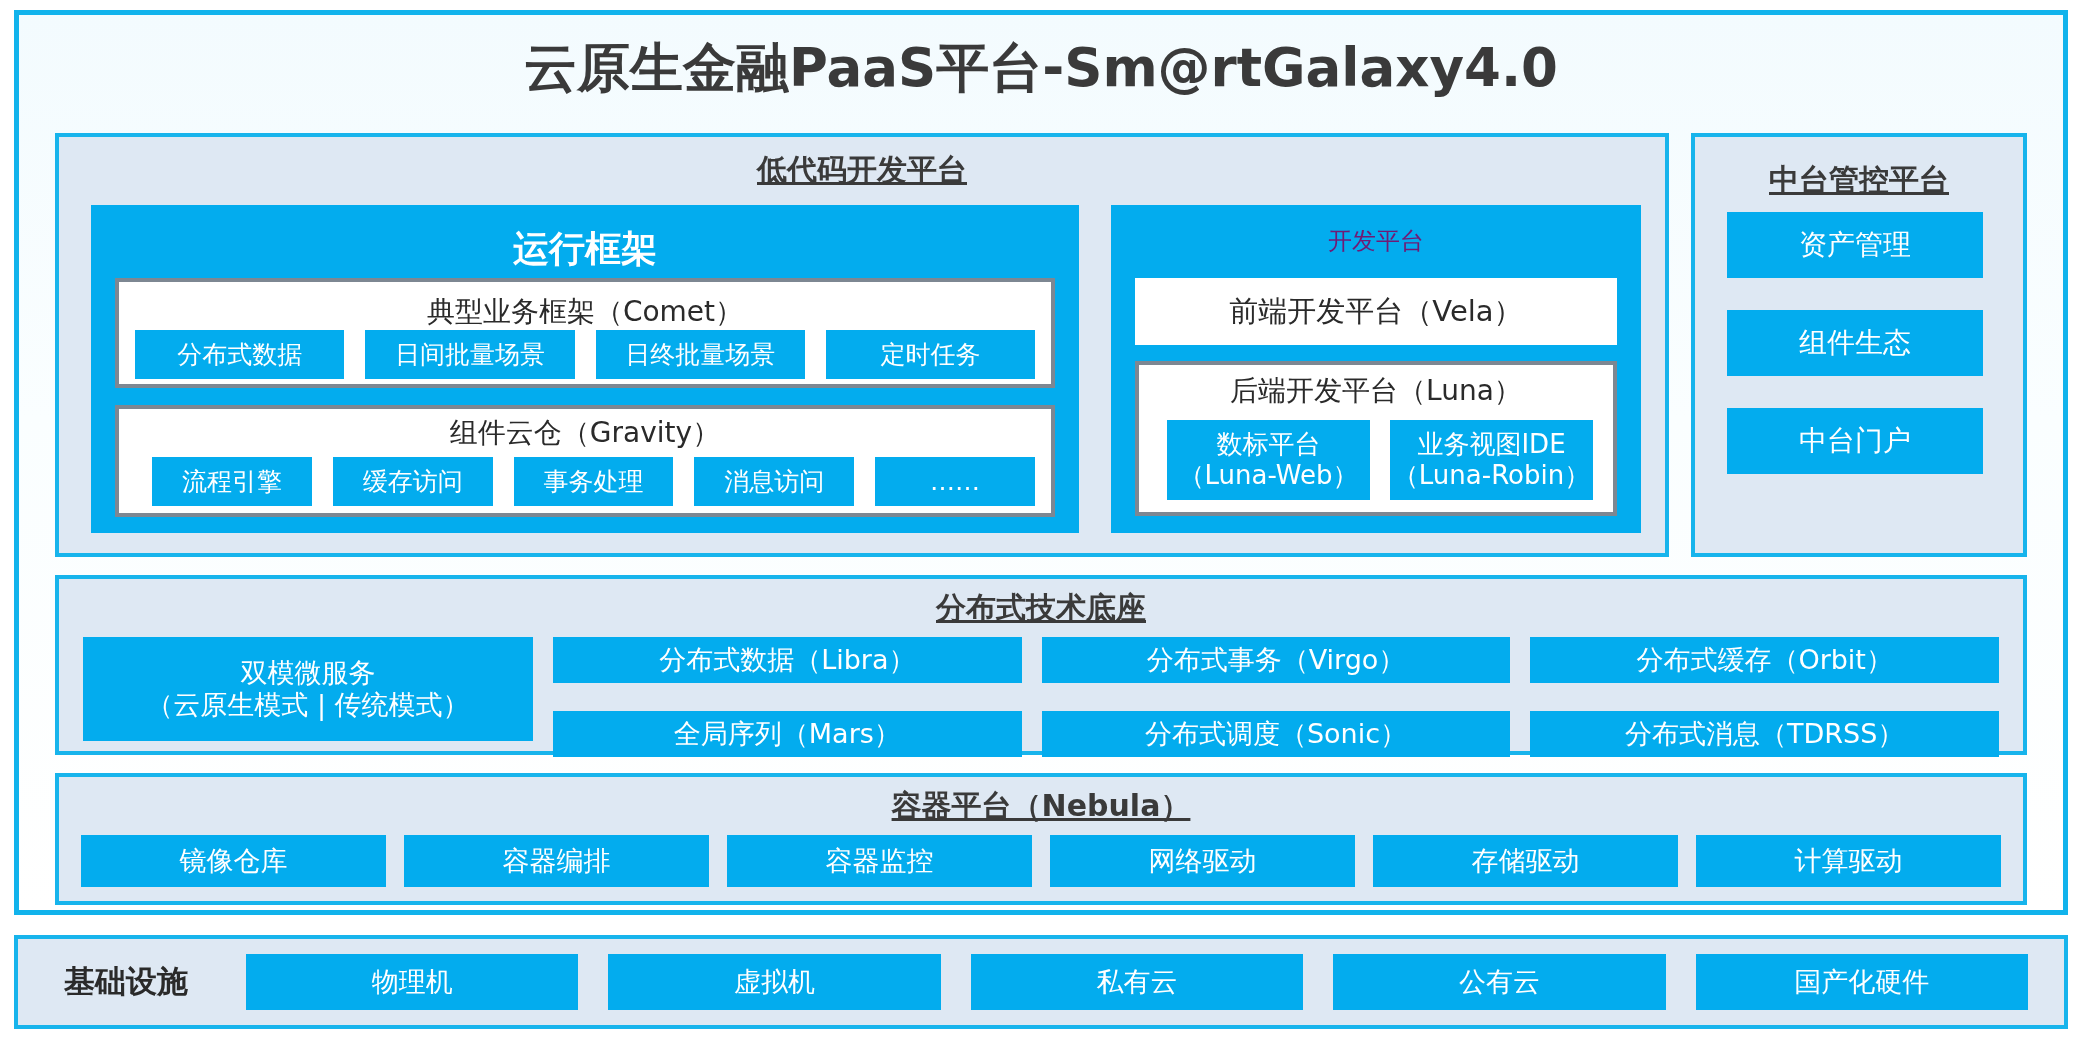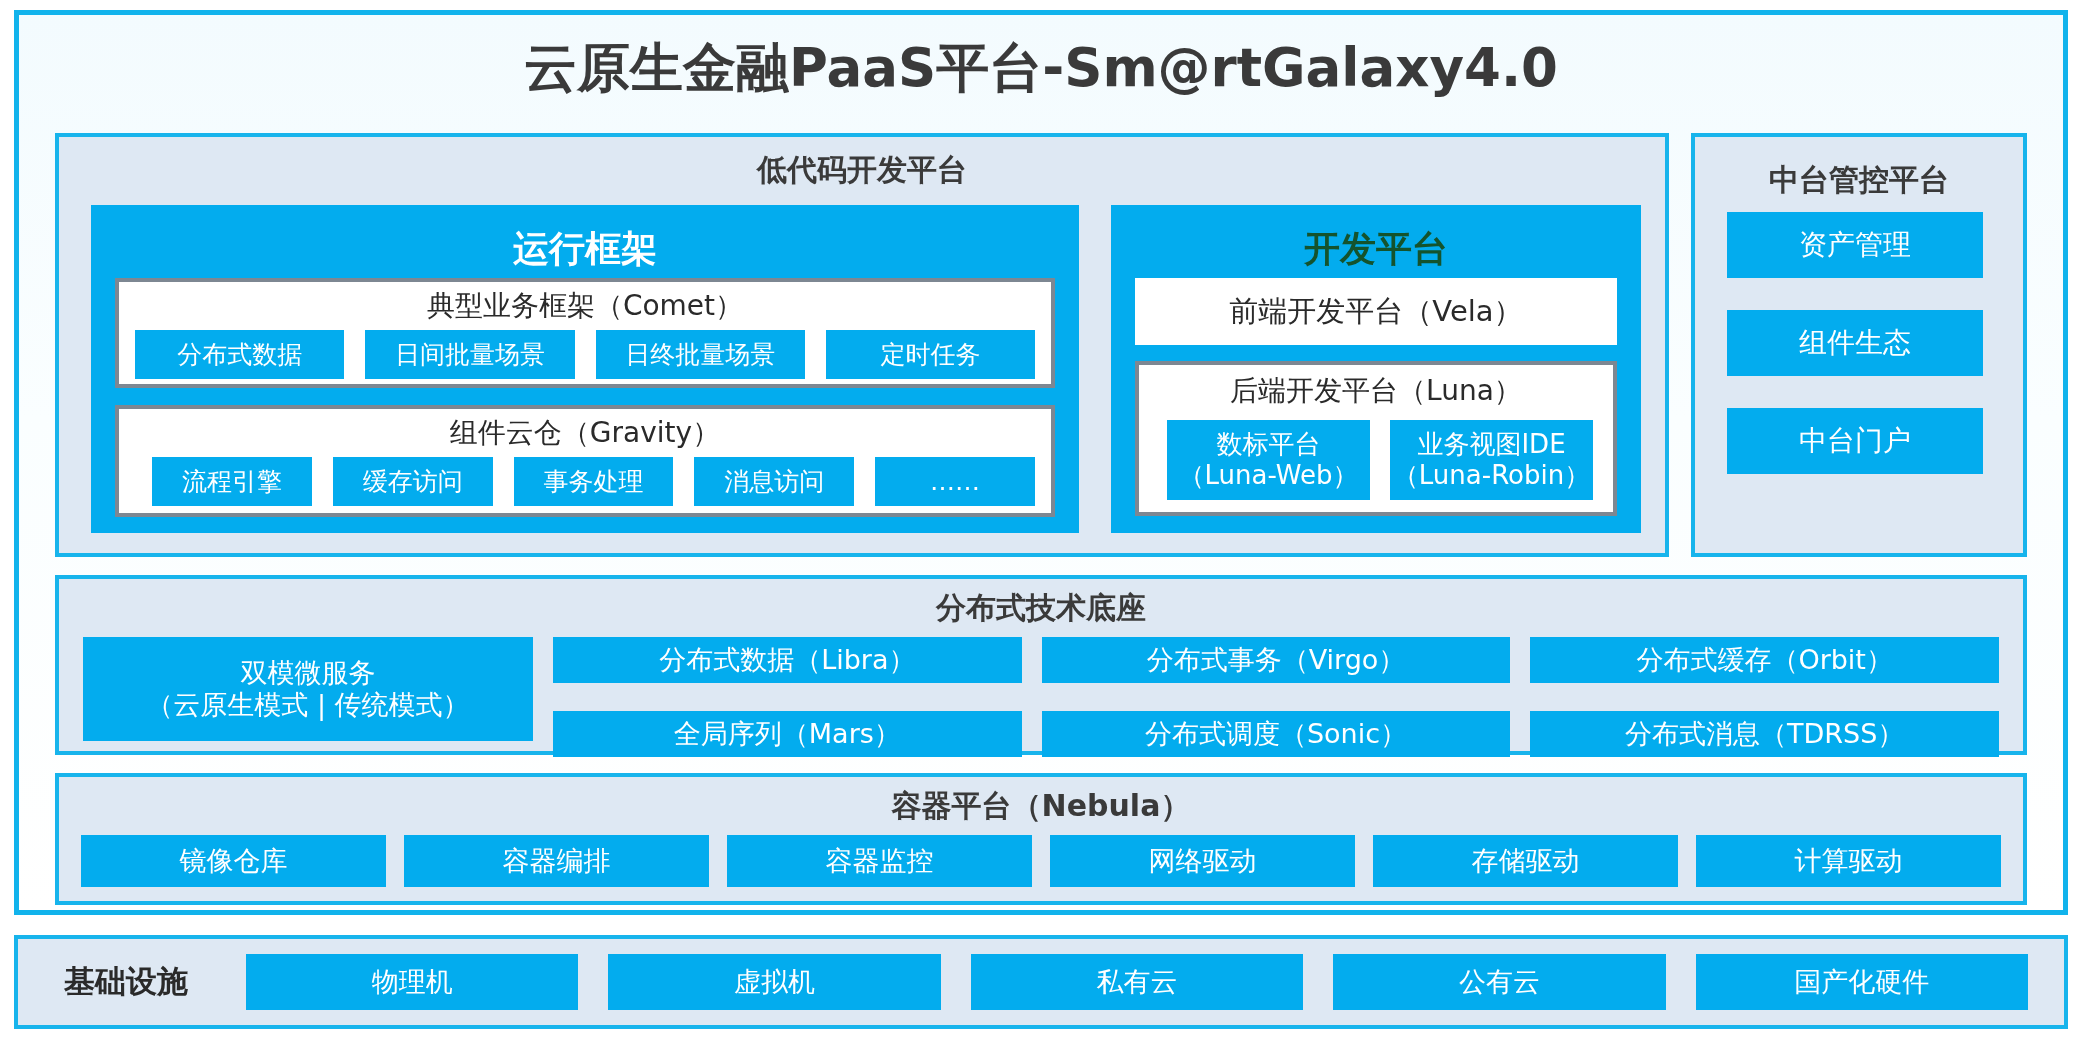--- a/index.html
+++ b/index.html
@@ -50,20 +50,21 @@
     background: #DEE8F3;
     border: 4px solid #17B4EC;
     box-sizing: border-box;
   }
   .panel-title {
     text-align: center;
     font-size: 30px;
     font-weight: bold;
     color: #3A3A3A;
     line-height: 1;
+    text-decoration: underline;
   }
 
   
   .blue {
     background: #03ACEE;
     color: #ffffff;
     display: flex;
     align-items: center;
     justify-content: center;
     text-align: center;
@@ -91,42 +92,42 @@
 
   #runtime-fw {
     position: absolute; left: 32px; top: 68px; width: 988px; height: 328px;
     background: #03ACEE; box-sizing: border-box;
   }
   #runtime-fw-title {
     position: absolute; left:0; top: 20px; width: 100%;
     text-align: center; font-size: 36px; font-weight: bold; color: #ffffff;
   }
   #comet-box { position: absolute; left: 24px; top: 73px; width: 940px; height: 110px; }
-  #comet-title { position: absolute; left: 0; top: 10px; width: 100%; }
+  #comet-title { position: absolute; left: 0; top: 16px; width: 100%; }
   #comet-items {
     position: absolute; left: 16px; top: 48px; right: 16px;
     display: flex; gap: 21px;
   }
   #comet-items .blue { height: 49px; flex: 1; font-size: 25px; }
 
   #gravity-box { position: absolute; left: 24px; top: 200px; width: 940px; height: 112px; }
   #gravity-title { position: absolute; left: 0; top: 10px; width: 100%; }
   #gravity-items {
     position: absolute; left: 16px; top: 48px; right: 16px;
     display: flex; gap: 21px; padding-left: 17px;
   }
   #gravity-items .blue { height: 49px; flex: 1; font-size: 25px; }
 
   #dev-platform {
     position: absolute; left: 1052px; top: 68px; width: 530px; height: 328px;
     background: #03ACEE; box-sizing: border-box;
   }
   #dev-platform-title {
     position: absolute; left: 0; top: 20px; width: 100%;
-    text-align: center; font-size: 36px; font-weight: bold; color: #14532d;
+    text-align: center; font-size: 24px; font-weight: normal; color: #701a75;
   }
   #vela-box {
     position: absolute; left: 24px; top: 73px; width: 482px; height: 67px;
     display: flex; align-items: center; justify-content: center;
     background: #ffffff; box-sizing: border-box;
   }
   #vela-label { font-size: 29px; color: #2A2A2A; }
   #luna-box { position: absolute; left: 24px; top: 156px; width: 482px; height: 155px; }
   #luna-title { position: absolute; left: 0; top: 12px; width: 100%; }
   #luna-items {

